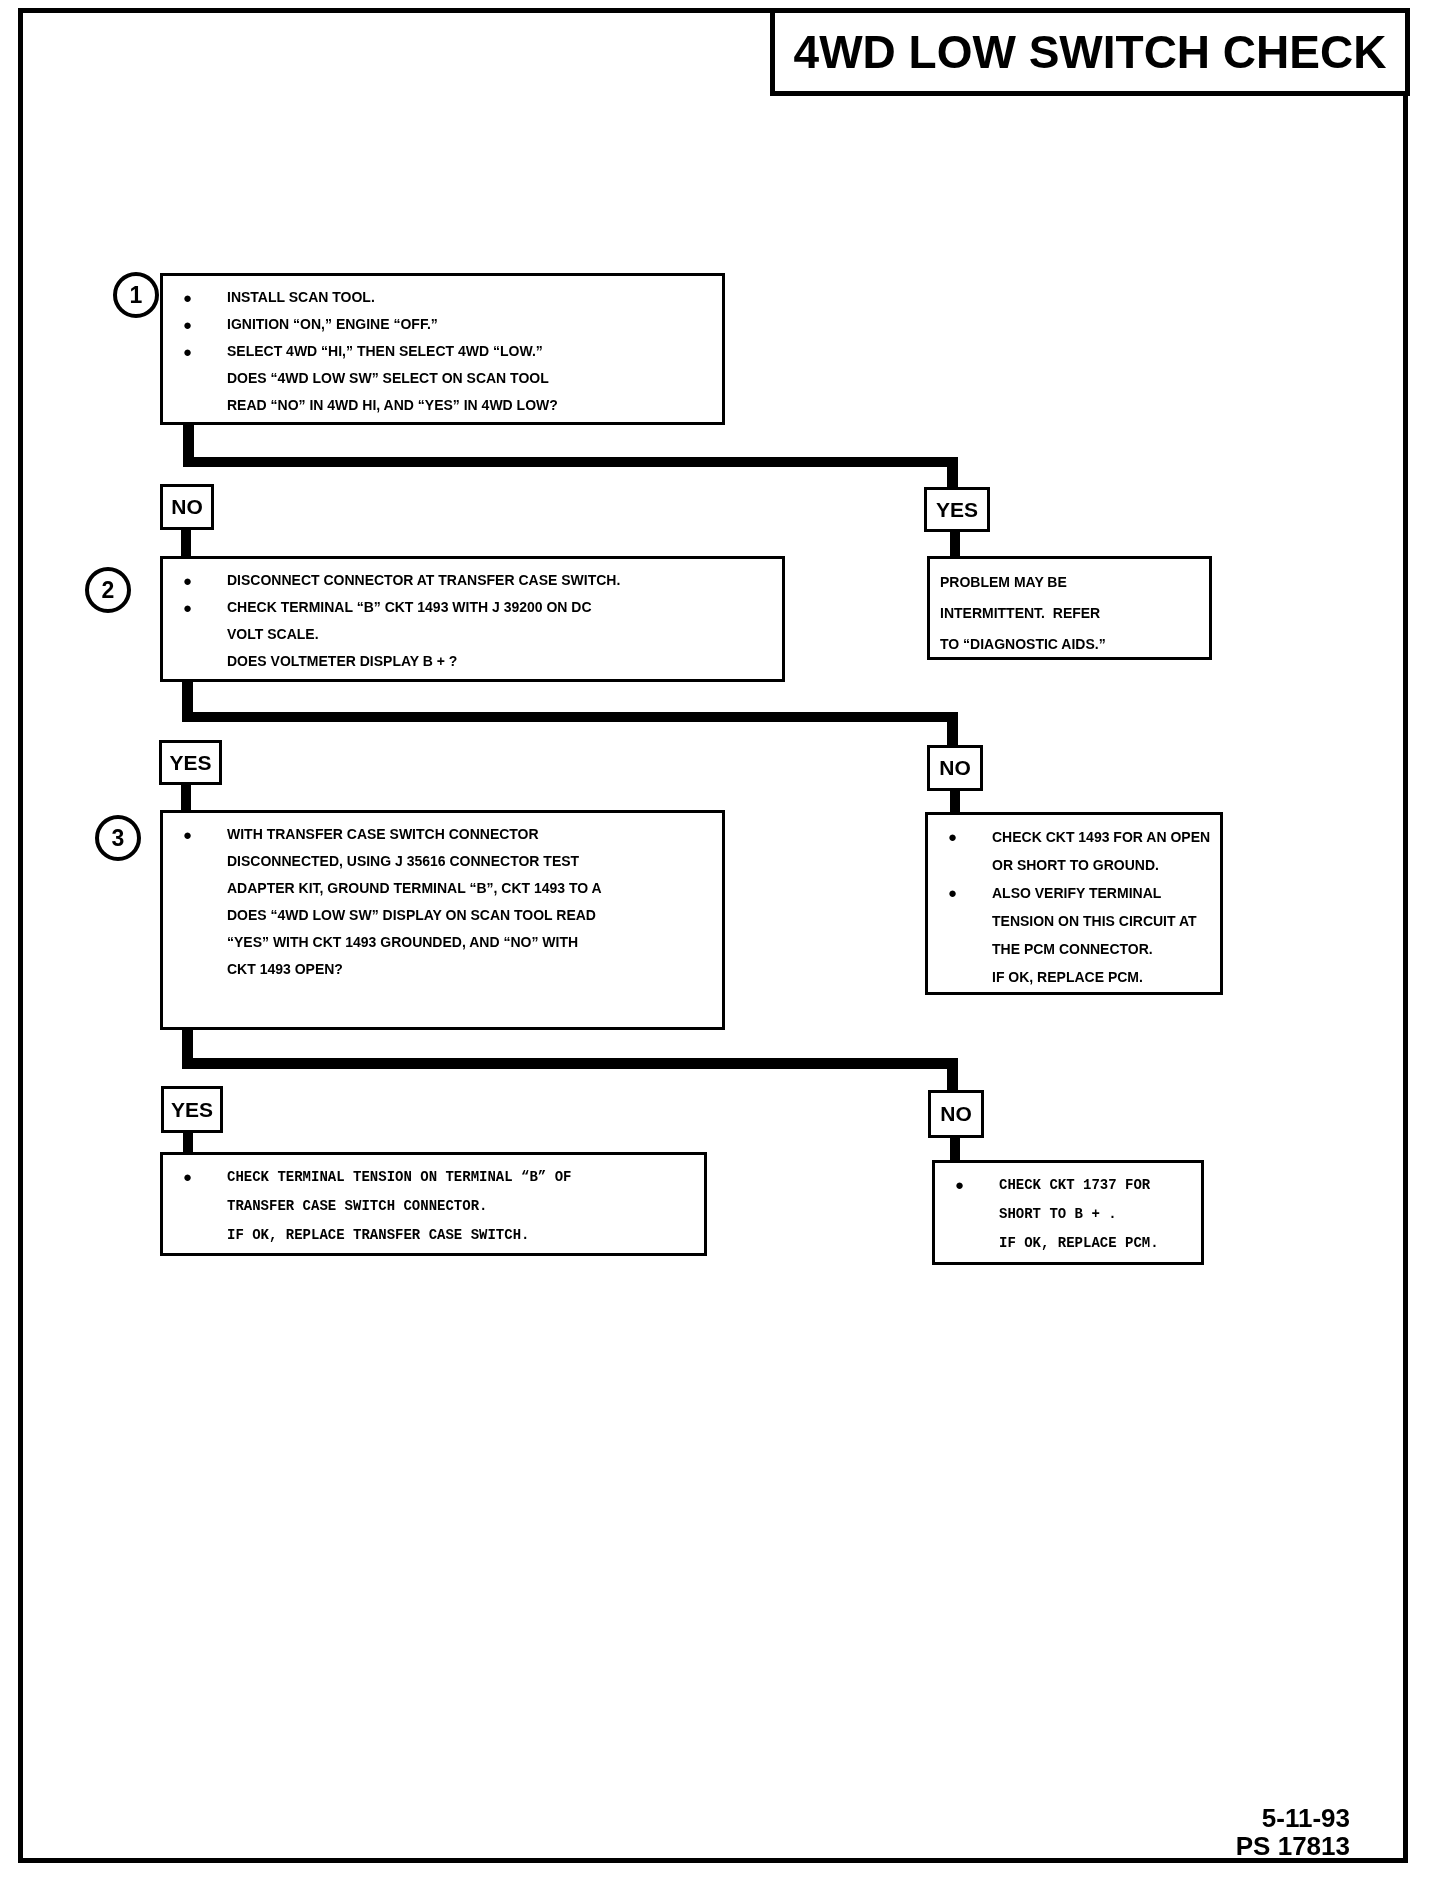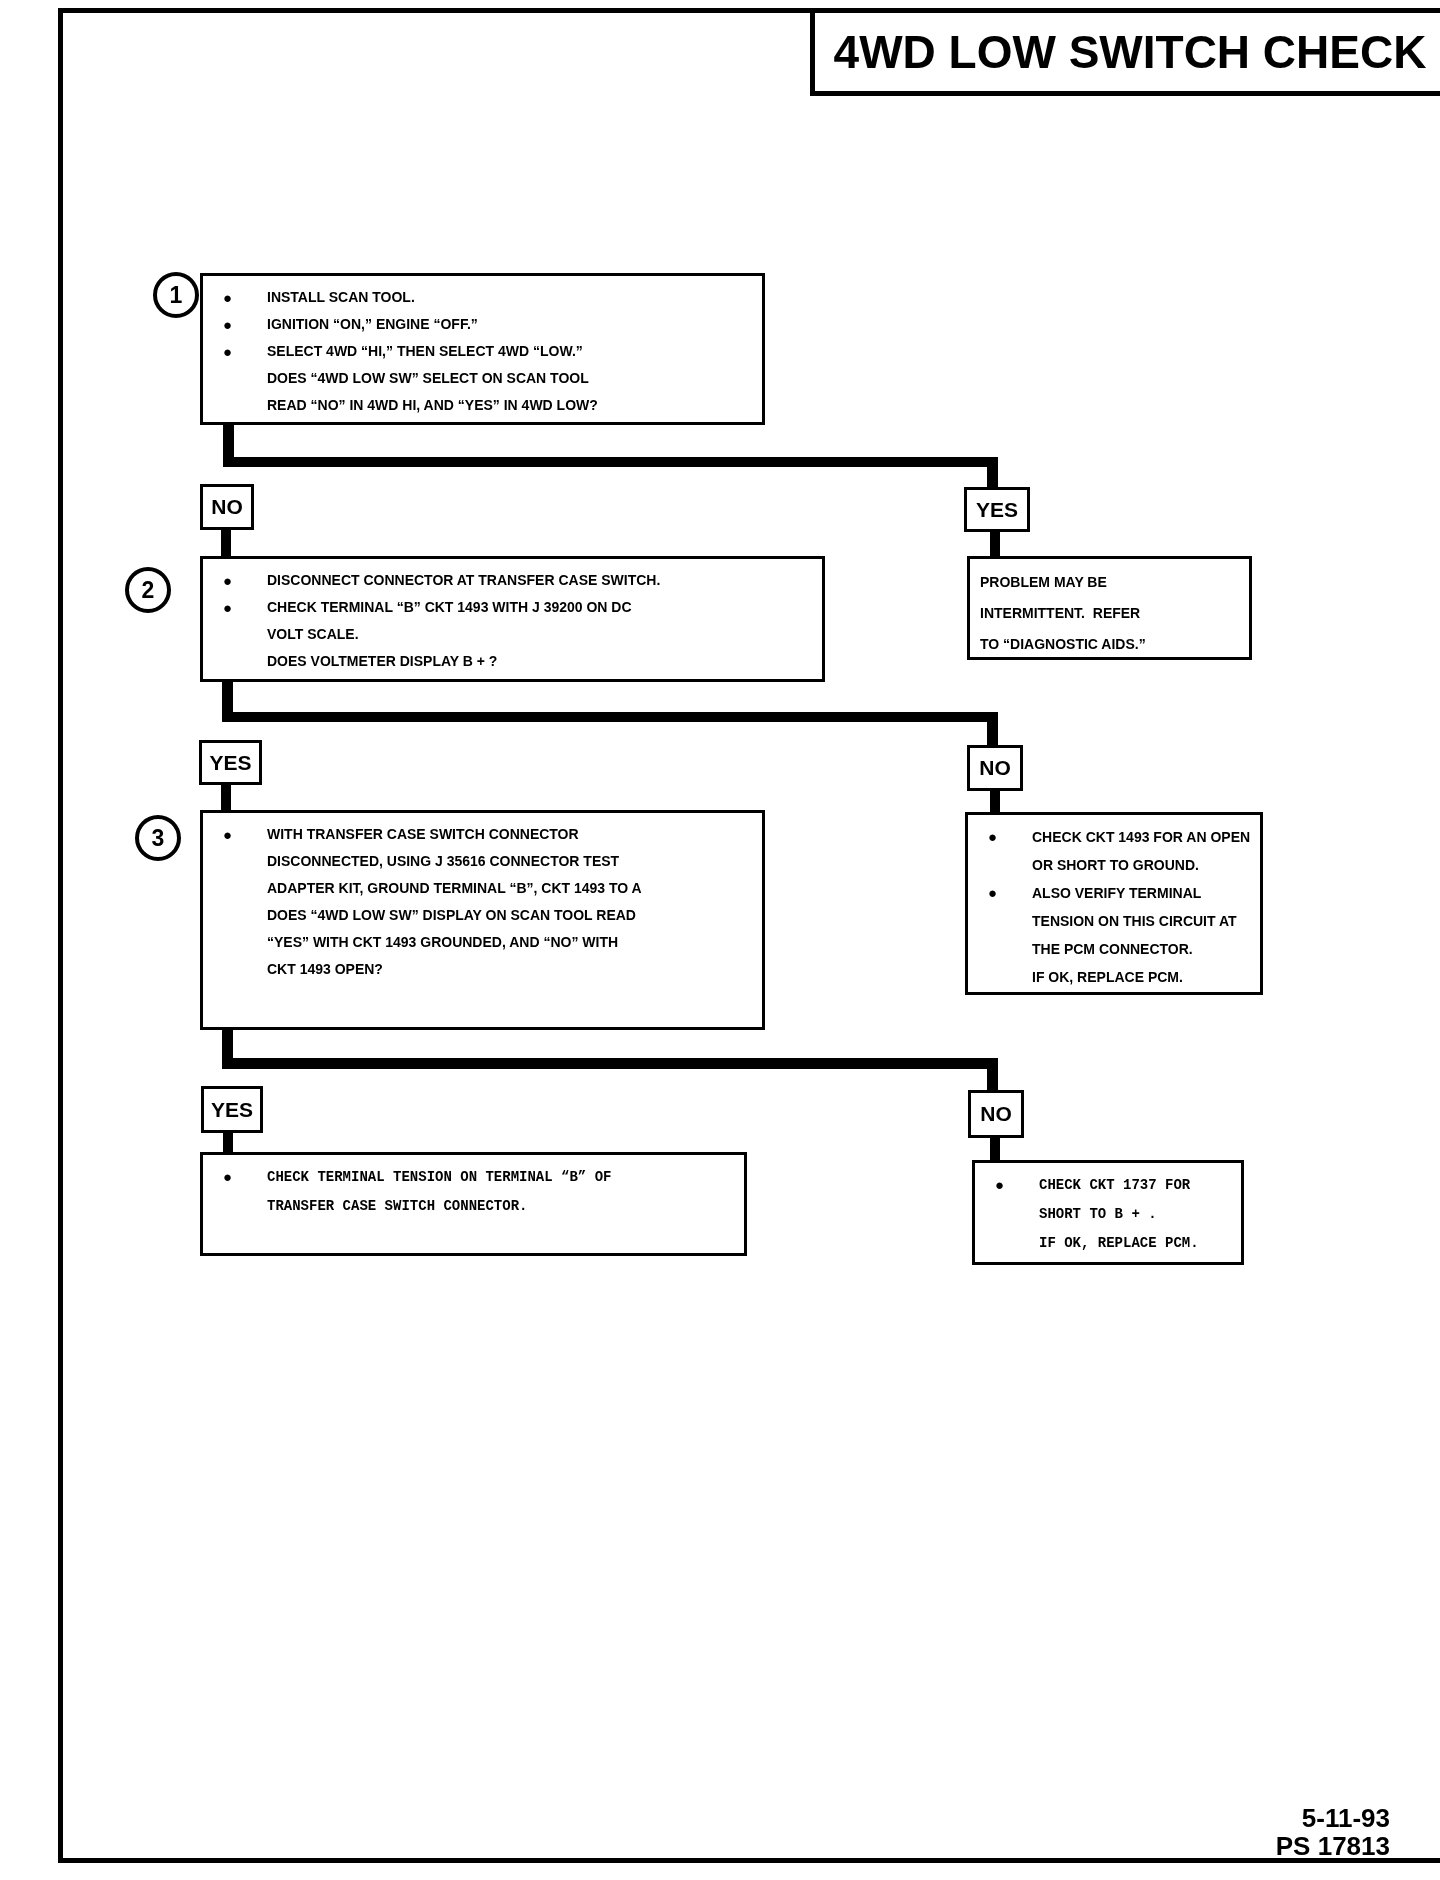--- a/index.html
+++ b/index.html
@@ -3,21 +3,21 @@
 <meta charset="utf-8">
 <style>
   html,body { margin:0; padding:0; background:#fff; }
   body {
     font-family:"Liberation Sans", sans-serif;
     font-weight:700;
     color:#000;
     width:1440px; height:1880px;
     position:relative;
   }
-  .stage { position:absolute; left:0; top:0; width:1396px; height:1880px; background:#fff;margin-left:40px; }
+  .stage { position:absolute; left:0; top:0; width:1396px; height:1880px; background:#fff; }
   .page-border {
     position:absolute; left:18px; top:8px; width:1390px; height:1855px;
     border:5px solid #000; box-sizing:border-box; background:#fff;
   }
   .title-box {
     position:absolute; left:770px; top:8px; width:640px; height:88px;
     border:5px solid #000; box-sizing:border-box; background:#fff;
     display:flex; align-items:center; justify-content:center;
     font-size:46px; letter-spacing:0px; white-space:nowrap;
   }
@@ -205,20 +205,24 @@
 
   <div class="pbox lh29" style="left:160px;top:1152px;width:547px;height:104px">
     <div class="row">
         <span class="bl">●</span>
         <span class="tx">CHECK TERMINAL TENSION ON TERMINAL “B” OF</span>
       </div>
     <div class="row">
         <span class="bl"></span>
         <span class="tx">TRANSFER CASE SWITCH CONNECTOR.</span>
       </div>
+    <div class="row">
+        <span class="bl"></span>
+        <span class="tx">IF OK, REPLACE TRANSFER CASE SWITCH.</span>
+      </div>
   </div>
 
   <div class="pbox lh29" style="left:932px;top:1160px;width:272px;height:105px">
     <div class="row">
         <span class="bl">●</span>
         <span class="tx">CHECK CKT 1737 FOR</span>
       </div>
     <div class="row">
         <span class="bl"></span>
         <span class="tx">SHORT TO B + .</span>

